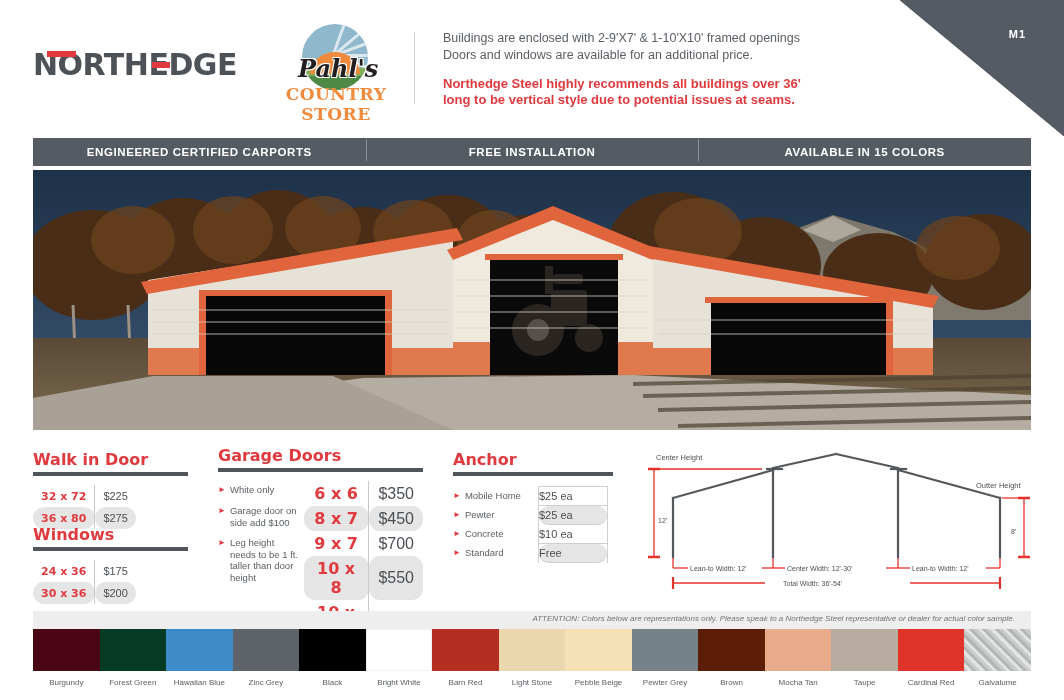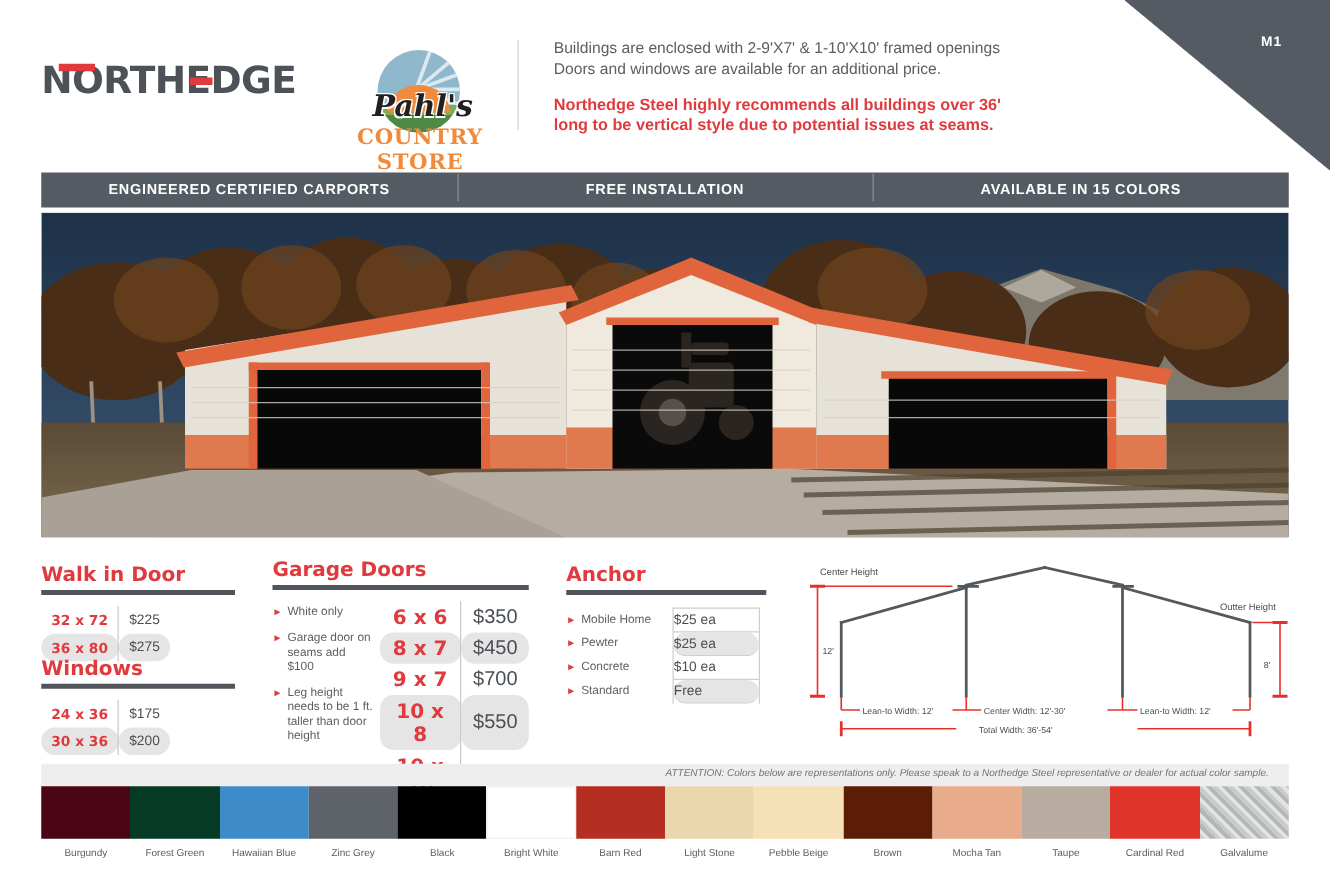--- a/index.html
+++ b/index.html
@@ -17,21 +17,21 @@
 
   #ne-logo{position:absolute;left:33px;top:50px;}
   .ne-word{font-size:30px;font-weight:bold;letter-spacing:-0.5px;color:#4c5257;
       line-height:30px;position:relative;display:inline-block;font-family:"DejaVu Sans",sans-serif;}
   .ne-red-tick{position:absolute;left:14px;top:1px;width:29px;height:6px;background:#e03a3e;}
   .ne-red-bar{position:absolute;left:119px;top:12px;width:18px;height:6px;background:#e03a3e;}
   #ne-steel{margin-top:4px;text-align:right;color:#e03a3e;font-size:14px;font-weight:bold;
       letter-spacing:6px;font-family:"DejaVu Sans",sans-serif;}
 
   
-  #pahls-logo{position:absolute;left:272px;top:40px;width:128px;height:86px;text-decoration:underline;}
+  #pahls-logo{position:absolute;left:272px;top:24px;width:128px;height:86px;text-decoration:underline;}
   #pahls-circle{position:absolute;left:30px;top:0px;width:66px;height:66px;border-radius:50%;
       overflow:hidden;background:#8fb8cc;}
   .ray{position:absolute;left:32px;top:33px;width:3px;height:36px;background:#dce9ef;
        transform-origin:0 0;}
   #pahls-sun{position:absolute;left:8px;top:28px;width:50px;height:22px;background:#f08a3c;
       border-radius:50% 50% 0 0 / 100% 100% 0 0;}
   #pahls-field{position:absolute;left:0;top:44px;width:66px;height:22px;background:#7fae57;}
   #pahls-field2{position:absolute;left:0;top:52px;width:66px;height:14px;background:#4e8a46;}
   #pahls-script{position:absolute;left:26px;top:30px;font-family:"DejaVu Serif",serif;
       font-style:italic;font-weight:bold;font-size:24px;color:#231f20;
@@ -301,21 +301,21 @@
   <div class="sec-title">Garage Doors</div>
   <div class="sec-rule"></div>
   <div id="garage-body">
     <div id="garage-bullets" class="bullets">
       <div class="bullet-row">
         <span class="tri">►</span>
         <span>White only</span>
       </div>
       <div class="bullet-row">
         <span class="tri">►</span>
-        <span>Garage door on seams add $100</span>
+        <span>Garage door on side add $100</span>
       </div>
       <div class="bullet-row">
         <span class="tri">►</span>
         <span>Leg height needs to be 1 ft. taller than door height</span>
       </div>
     </div>
     <table class="ptable" id="garage-table" style="margin-top:0">
       <tbody>
           <tr>
         <td class="sz">6 x 6</td>
@@ -477,20 +477,24 @@
     </div>
   <div class="swatch-col">
     <div class="swatch" style="background: rgb(234, 215, 174);"></div>
     <div class="swatch-label">Light Stone</div>
     </div>
   <div class="swatch-col">
     <div class="swatch" style="background: rgb(246, 224, 182);"></div>
     <div class="swatch-label">Pebble Beige</div>
     </div>
   <div class="swatch-col">
+    <div class="swatch" style="background: rgb(118, 130, 138);"></div>
+    <div class="swatch-label">Pewter Grey</div>
+    </div>
+  <div class="swatch-col">
     <div class="swatch" style="background: rgb(92, 29, 7);"></div>
     <div class="swatch-label">Brown</div>
     </div>
   <div class="swatch-col">
     <div class="swatch" style="background: rgb(232, 171, 140);"></div>
     <div class="swatch-label">Mocha Tan</div>
     </div>
   <div class="swatch-col">
     <div class="swatch" style="background: rgb(184, 172, 161);"></div>
     <div class="swatch-label">Taupe</div>

